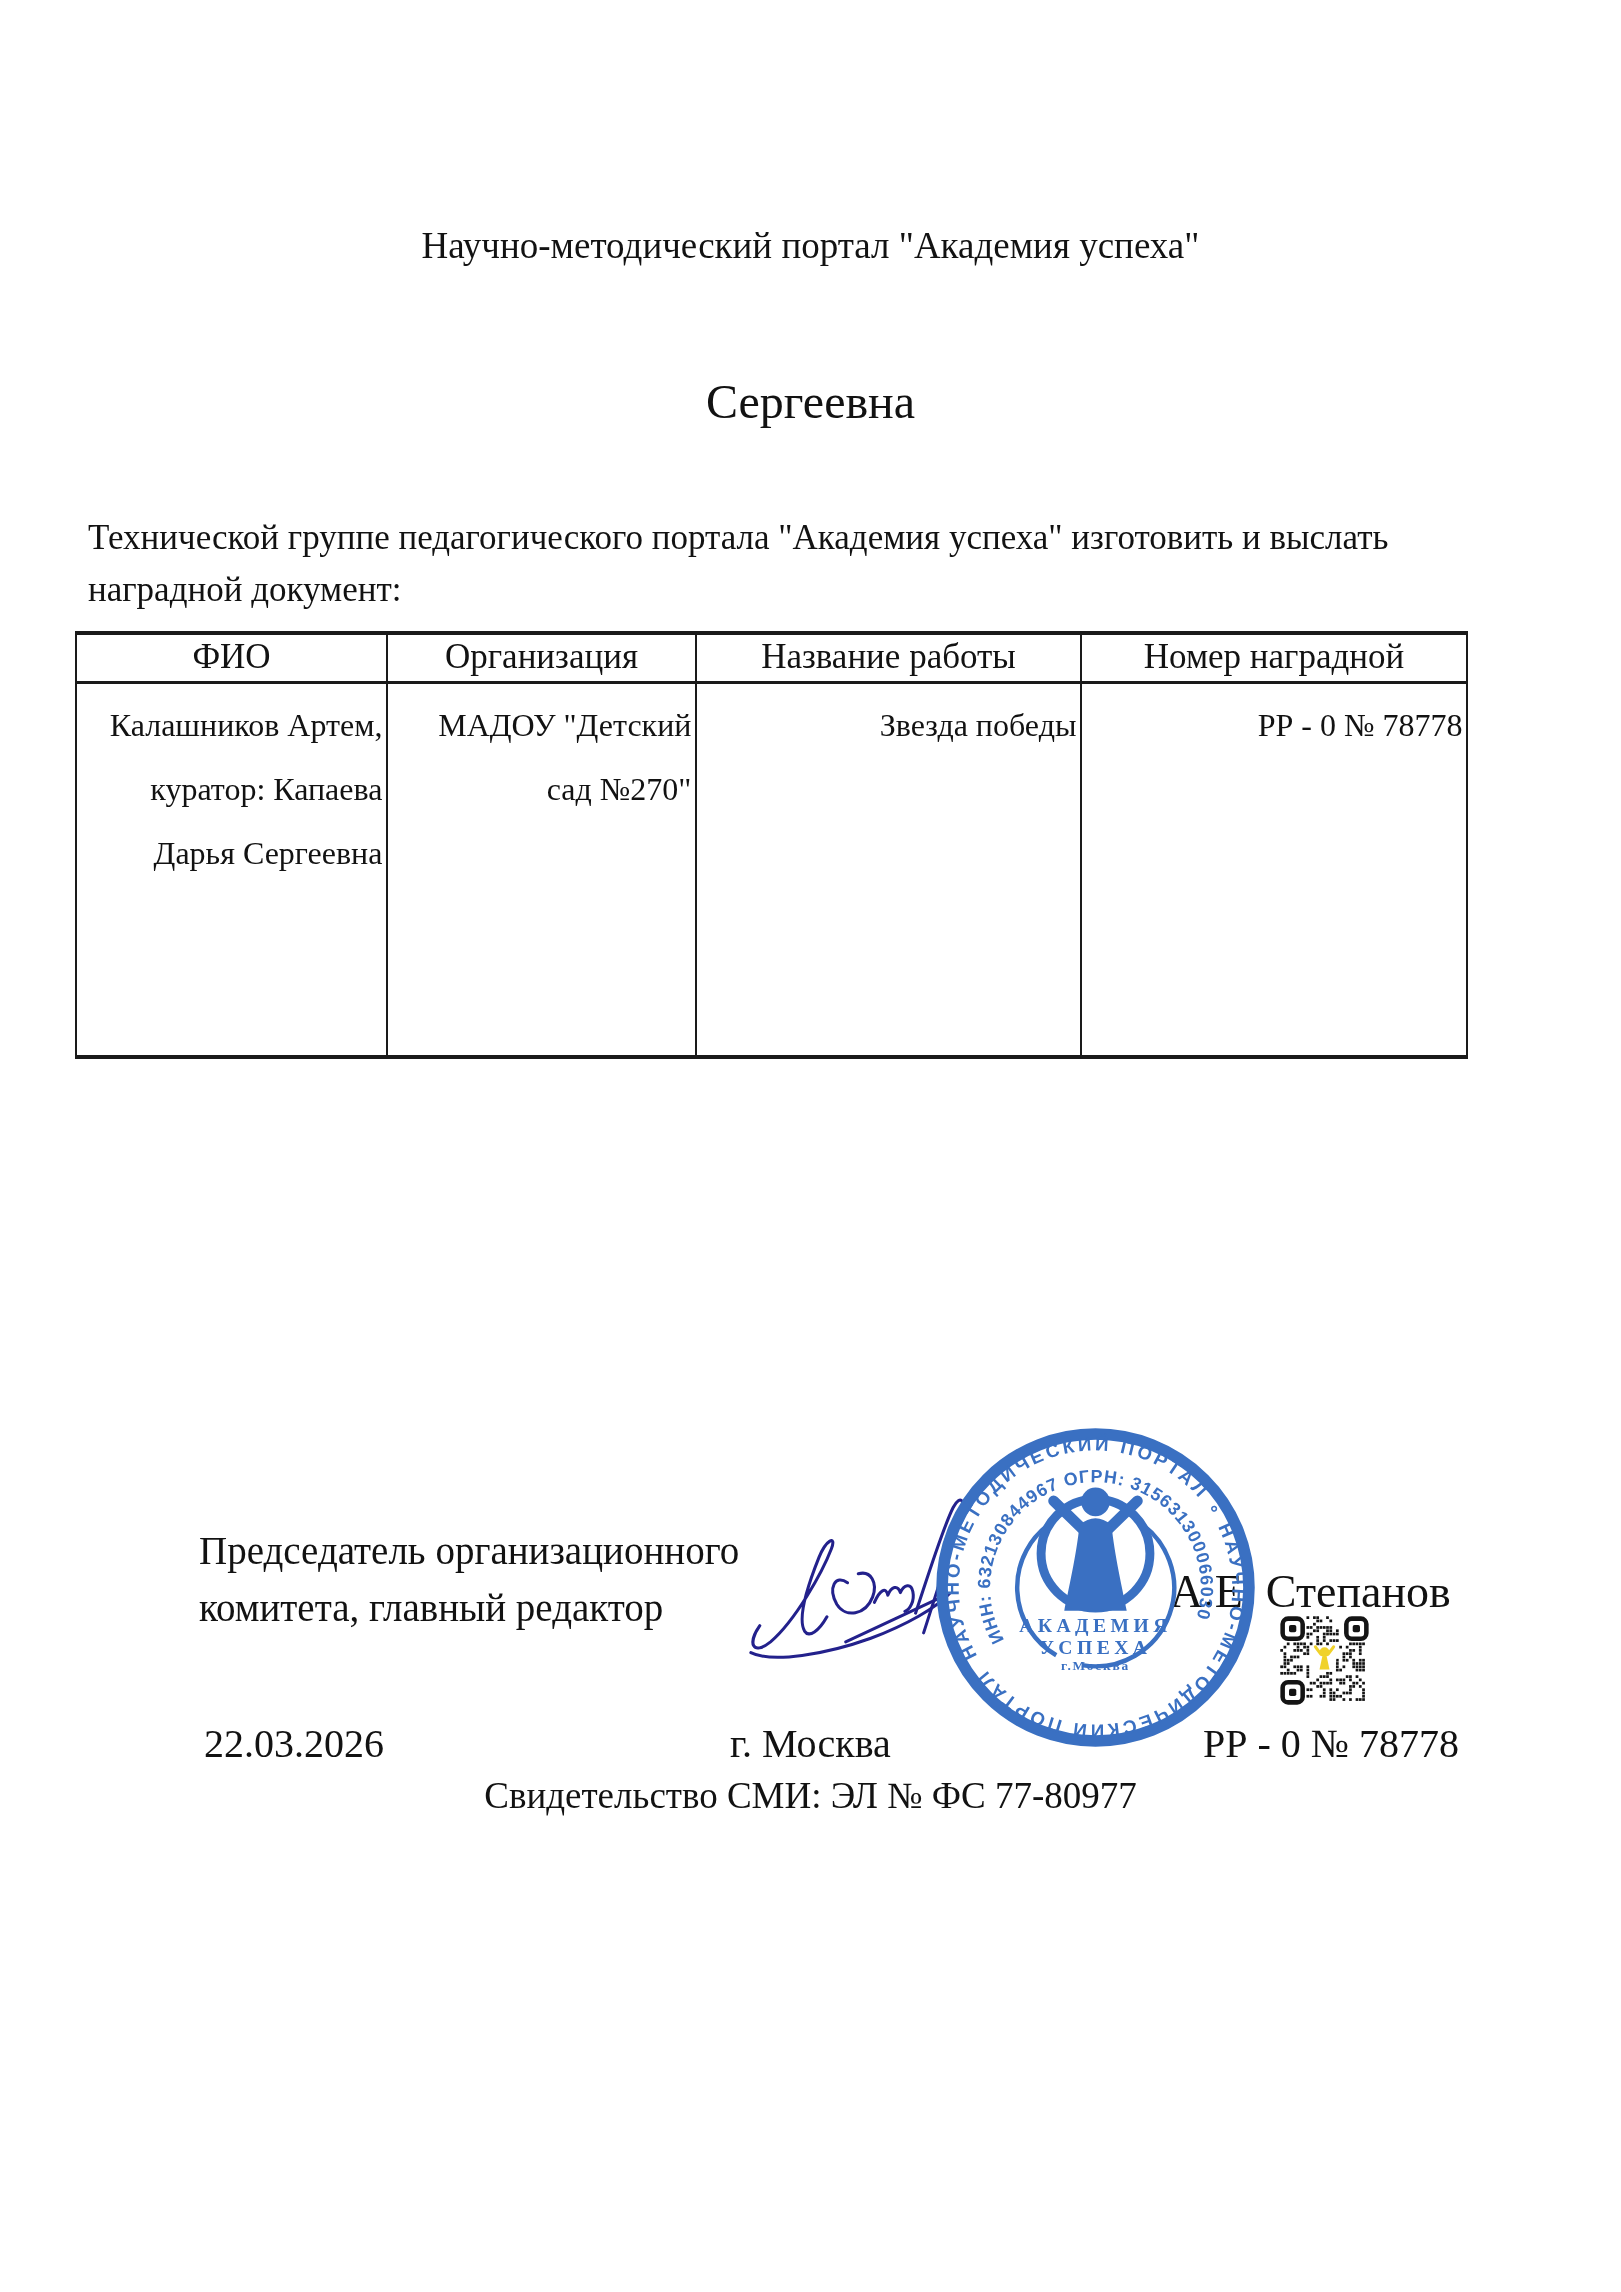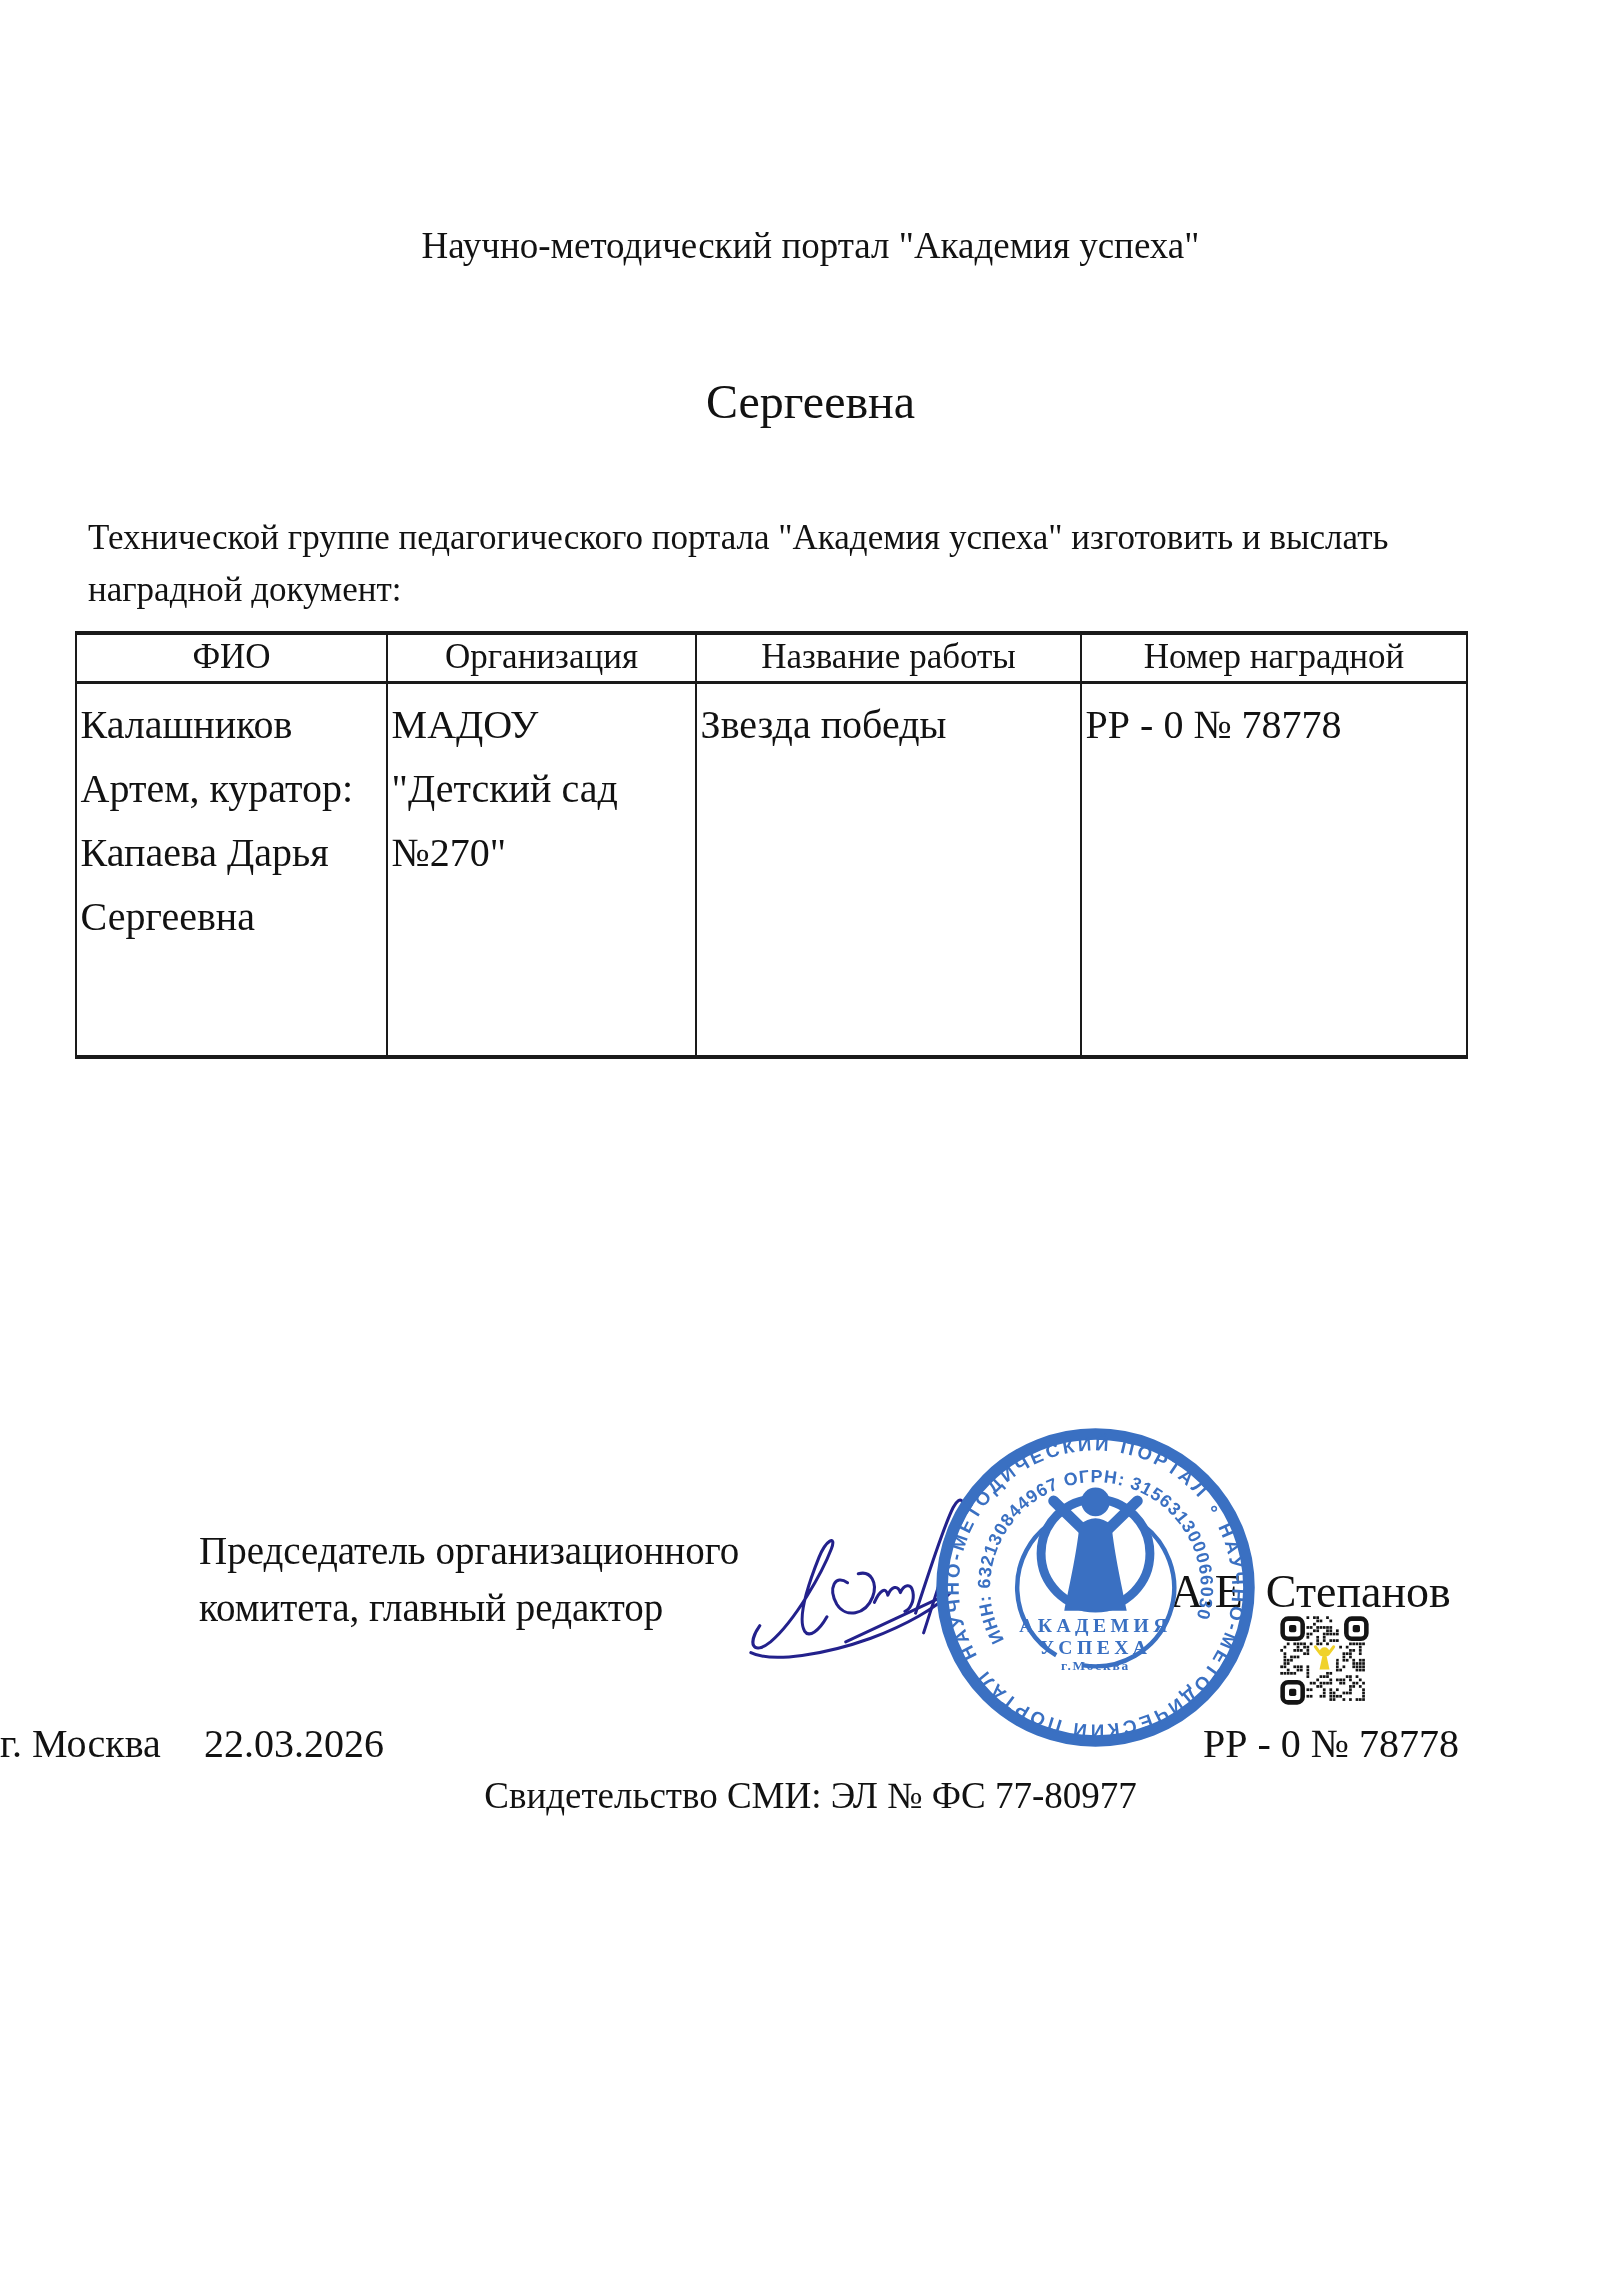--- a/index.html
+++ b/index.html
@@ -26,30 +26,30 @@
     border:2.7px solid var(--line-ink);
     border-top:4.5px solid var(--line-ink);
     border-bottom:4.5px solid var(--line-ink);
   }
   .doc-table th{
     border:2.7px solid var(--line-ink);border-bottom:3.6px solid var(--line-ink);
     height:41px;font-weight:normal;font-size:35px;padding:1.8px 0 3.6px;
   }
   .doc-table td{
     border:2.7px solid var(--line-ink);
-    height:362px;vertical-align:top;text-align:left;
-    font-size:40px;line-height:64px;padding:9px 3.6px 0;
+    height:362px;vertical-align:top;text-align:right;
+    font-size:32px;line-height:64px;padding:9px 3.6px 0;
   }
   .sig-label{left:199px;top:1522px;width:573px;font-size:39px;line-height:57px;}
   .signer-name{left:1170px;top:1565px;font-size:46px;z-index:1;}
   .signature-svg{left:740px;top:1478px;z-index:2;}
   .stamp-svg{left:926px;top:1418px;z-index:3;}
   .qr-svg{left:1279px;top:1615px;z-index:2;}
   .f-date{left:204px;top:1720px;font-size:40px;}
-  .f-city{left:0;top:1720px;width:1621px;font-size:40px;}
+  .f-city{left:0;top:1720px;width:1621px;text-align:center;font-size:40px;}
   .f-num{left:1203px;top:1720px;font-size:40px;}
   .f-smi{left:0;top:1774px;width:1621px;text-align:center;font-size:37px;}
 
   
   .stamp-blue-stroke{stroke:var(--stamp-blue);}
   .stamp-blue-fill{fill:var(--stamp-blue);}
   .ring-text{font-family:"Liberation Sans","DejaVu Sans",sans-serif;font-weight:bold;font-size:21px;letter-spacing:3.5px;fill:var(--stamp-blue);}
   .inn-text{font-family:"Liberation Sans","DejaVu Sans",sans-serif;font-weight:bold;font-size:20px;letter-spacing:1px;fill:var(--stamp-blue);}
   .stamp-name{font-family:"Liberation Serif","DejaVu Serif",serif;font-weight:bold;font-size:22px;letter-spacing:5px;fill:var(--stamp-blue);}
   .stamp-city{font-family:"Liberation Serif","DejaVu Serif",serif;font-weight:bold;font-size:15px;letter-spacing:2px;fill:var(--stamp-blue);}

